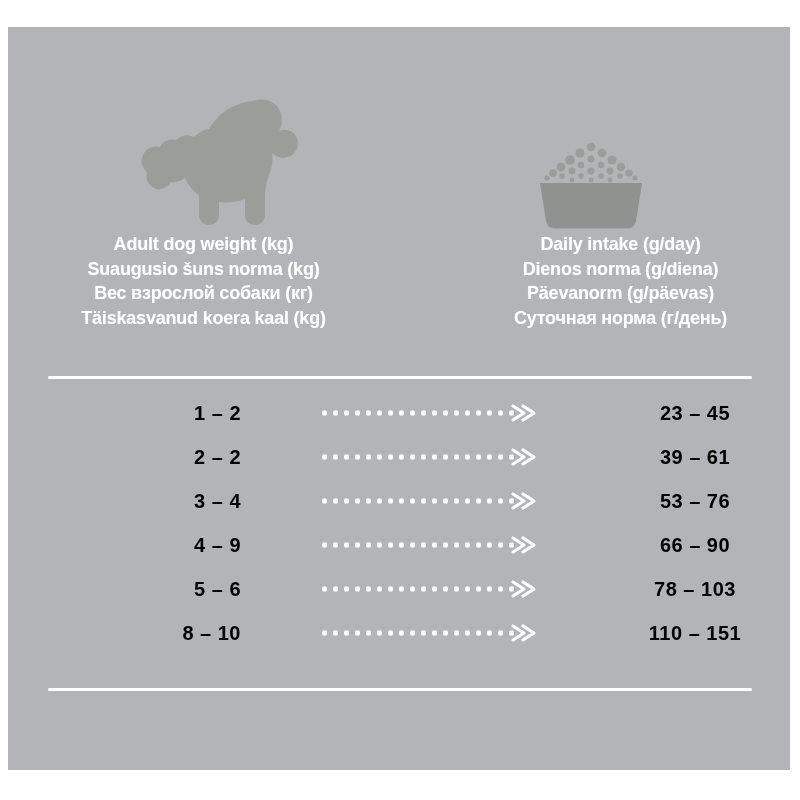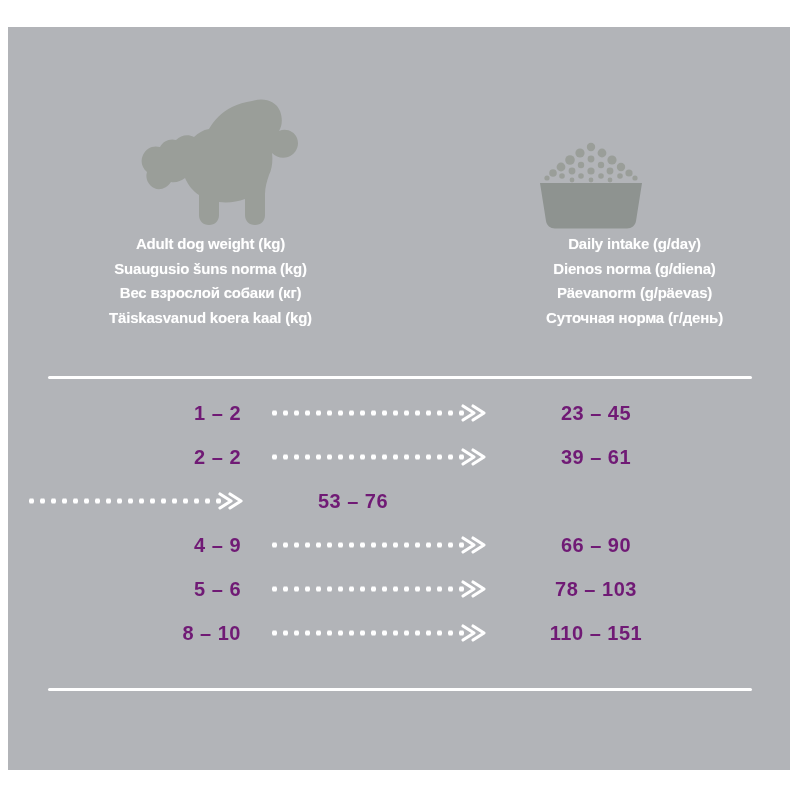--- a/index.html
+++ b/index.html
@@ -59,26 +59,25 @@
     left: 0;
     top: 205px;
     width: 100%;
     display: flex;
   }
   .header-block {
     flex: 0 0 50%;
     text-align: center;
     color: #ffffff;
     font-weight: bold;
-    font-size: 15px;
+    font-size: 18px;
     line-height: 24.5px;
     font-stretch: condensed;
     letter-spacing: -0.2px;
     text-shadow: 0 0 1px rgba(255,255,255,0.35);
-    margin-left: 7px;
   }
   .header-block .hline { display: block; white-space: nowrap; }
   .header-left  { padding-right: 12px; }
   .header-right { padding-left: 14px; }
 
   
   .rule {
     position: absolute;
     left: 40px;
     width: 704px;
@@ -94,21 +93,22 @@
     position: absolute;
     left: 0;
     top: 364px;
     width: 100%;
   }
   .row {
     position: relative;
     height: 44px;
     display: flex;
     align-items: center;
-    color: #701a75;
+    color: #000000;
+    justify-content: space-between;
   }
   .cell-weight {
     width: 243px;
     text-align: right;
     padding-right: 10px;
     box-sizing: border-box;
     font-weight: bold;
     font-size: 20px;
     letter-spacing: 0.5px;
     white-space: nowrap;
@@ -275,20 +275,21 @@
           <svg viewBox="0 0 30 22" xmlns="http://www.w3.org/2000/svg">
             <path fill="none" stroke="#ffffff" stroke-width="3.2" stroke-linecap="round" stroke-linejoin="round" d="M4,4 L15,11 L4,18"></path>
             <path fill="none" stroke="#ffffff" stroke-width="3.2" stroke-linecap="round" stroke-linejoin="round" d="M14,4 L25,11 L14,18"></path>
           </svg>
         </div>
       </div>
       <div class="cell-intake">39 – 61</div>
     </div>
 
     <div class="row">
+      <div class="cell-weight">3 – 4</div>
       <div class="cell-arrow">
         <div class="dots"></div>
         <div class="arrowhead">
           <svg viewBox="0 0 30 22" xmlns="http://www.w3.org/2000/svg">
             <path fill="none" stroke="#ffffff" stroke-width="3.2" stroke-linecap="round" stroke-linejoin="round" d="M4,4 L15,11 L4,18"></path>
             <path fill="none" stroke="#ffffff" stroke-width="3.2" stroke-linecap="round" stroke-linejoin="round" d="M14,4 L25,11 L14,18"></path>
           </svg>
         </div>
       </div>
       <div class="cell-intake">53 – 76</div>

